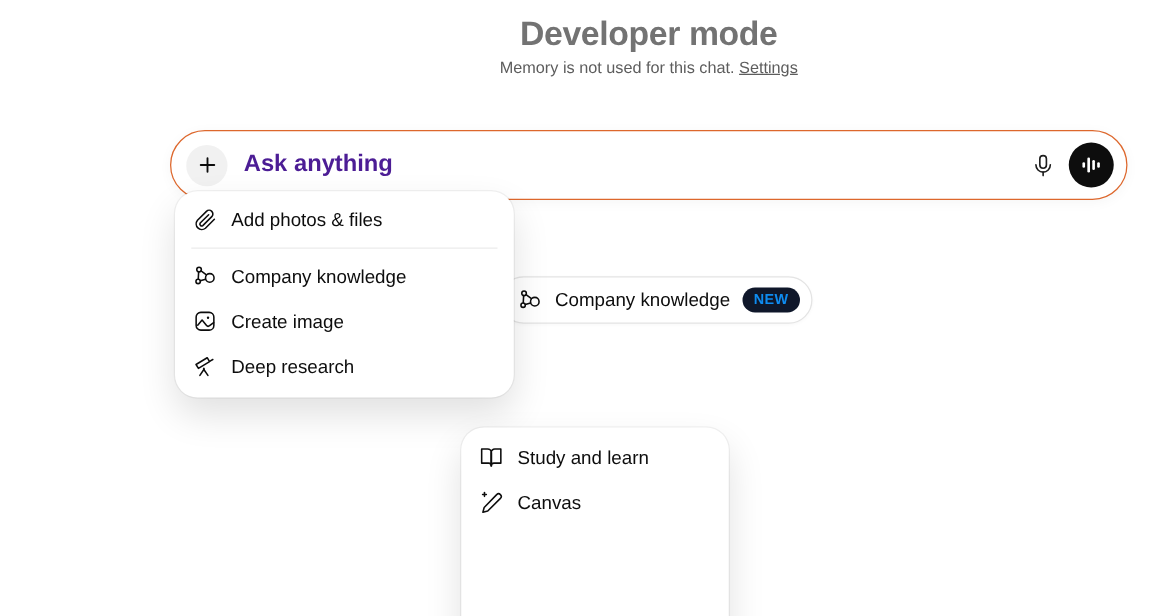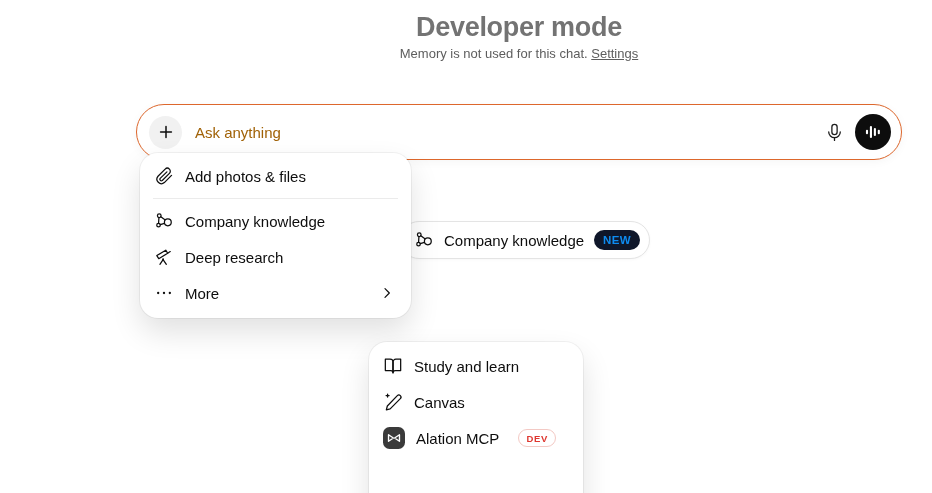--- a/index.html
+++ b/index.html
@@ -17,21 +17,21 @@
   .composer {
     position:absolute; left:136px; top:104px; width:766px; height:56px;
     background:#fff; border:1.6px solid #dd672c; border-radius:28px;
     display:flex; align-items:center; padding:0 10px 0 12px;
     box-shadow:0 2px 10px rgba(0,0,0,0.04); z-index:2;
   }
   .plus-btn {
     width:33px; height:33px; border-radius:50%; background:#f1f1f1;
     display:flex; align-items:center; justify-content:center; flex:0 0 auto; cursor:pointer;
   }
-  .composer-placeholder { margin-left:13px; font-size:15px; color:#a16207; flex:1 1 auto; }
+  .composer-placeholder { margin-left:13px; font-size:19px; color:#4c1d95; flex:1 1 auto;font-weight:bold; }
   .mic-btn { width:34px; height:34px; display:flex; align-items:center; justify-content:center; cursor:pointer; }
   .voice-btn {
     width:36px; height:36px; border-radius:50%; background:#0d0d0d; margin-left:4px;
     display:flex; align-items:center; justify-content:center; cursor:pointer; flex:0 0 auto;
   }
 
   
   .menu-panel {
     position:absolute; background:#fff; border-radius:18px;
     box-shadow:0 0 0 1px rgba(0,0,0,0.05), 0 14px 30px rgba(0,0,0,0.12);
@@ -128,44 +128,38 @@
           <path d="M8.2 6.9l4.9 3.6"></path>
           <path d="M5.9 7.8l-.4 7"></path>
           <path d="M7.5 16.4l5-1.6"></path>
         </svg>
     </span>
     <span>Company knowledge</span>
   </div>
   <div class="menu-row">
     <span class="icon-20">
       <svg width="20" height="20" viewBox="0 0 24 24" fill="none" stroke="#0d0d0d" stroke-width="1.5" stroke-linecap="round" stroke-linejoin="round">
+          <rect x="3.5" y="3.5" width="17" height="17" rx="4.5"></rect>
+          <circle cx="14.9" cy="8.7" r="1.15" fill="#0d0d0d" stroke="none"></circle>
+          <path d="M5 15.8l4.2-5 4.1 5.1c.9 1.1 2.1 1.2 3.1.4l3.9-3"></path>
+        </svg>
+    </span>
+    <span>Create image</span>
+  </div>
+  <div class="menu-row">
+    <span class="icon-20">
+      <svg width="20" height="20" viewBox="0 0 24 24" fill="none" stroke="#0d0d0d" stroke-width="1.5" stroke-linecap="round" stroke-linejoin="round">
           <path d="M3.4 10.3l10.7-6.5 2.3 3.7-10.7 6.5z"></path>
           <path d="M16.8 7.1l2.7-1.6"></path>
           <path d="M10.9 14v1.1"></path>
           <path d="M10.9 15.1L7.1 20.8"></path>
           <path d="M10.9 15.1l3.9 5.7"></path>
         </svg>
     </span>
     <span>Deep research</span>
-  </div>
-  <div class="menu-row">
-    <span class="icon-20">
-      <svg width="20" height="20" viewBox="0 0 24 24" fill="#0d0d0d">
-          <circle cx="5" cy="12" r="1.4"></circle>
-          <circle cx="12" cy="12" r="1.4"></circle>
-          <circle cx="19" cy="12" r="1.4"></circle>
-        </svg>
-    </span>
-    <span>More</span>
-    <span class="spacer"></span>
-    <span class="icon-20">
-      <svg width="16" height="16" viewBox="0 0 24 24" fill="none" stroke="#0d0d0d" stroke-width="1.8" stroke-linecap="round" stroke-linejoin="round">
-          <path d="M9 5.5l6.5 6.5L9 18.5"></path>
-        </svg>
-    </span>
   </div>
 </div>
 
 <div class="knowledge-chip">
   <span class="icon-20">
     <svg width="20" height="20" viewBox="0 0 24 24" fill="none" stroke="#0d0d0d" stroke-width="1.5" stroke-linecap="round">
         <circle cx="6.3" cy="5.6" r="2.2"></circle>
         <circle cx="5.4" cy="17" r="2.1"></circle>
         <circle cx="16.6" cy="13.6" r="4.1"></circle>
         <path d="M8.2 6.9l4.9 3.6"></path>
@@ -190,23 +184,13 @@
   <div class="menu-row">
     <span class="icon-20">
       <svg width="20" height="20" viewBox="0 0 24 24" fill="none" stroke="#0d0d0d" stroke-width="1.5" stroke-linecap="round" stroke-linejoin="round">
           <path d="M5.5 2.5v3.6"></path>
           <path d="M3.7 4.3h3.6"></path>
           <path d="M17.2 4.4a2.5 2.5 0 0 1 3.6 3.6L8.6 20.2 4 21.4l1.2-4.6z"></path>
         </svg>
     </span>
     <span>Canvas</span>
   </div>
-  <div class="menu-row">
-    <span class="alation-logo">
-      <svg width="18" height="18" viewBox="0 0 24 24" fill="none" stroke="#ffffff" stroke-width="1.8" stroke-linejoin="round">
-          <path d="M4.7 7.6L11.2 12l-6.5 4.4z"></path>
-          <path d="M19.3 7.6L12.8 12l6.5 4.4z"></path>
-        </svg>
-    </span>
-    <span>Alation MCP</span>
-    <span class="badge-dev">DEV</span>
-  </div>
 </div>
 
 </body></html>

